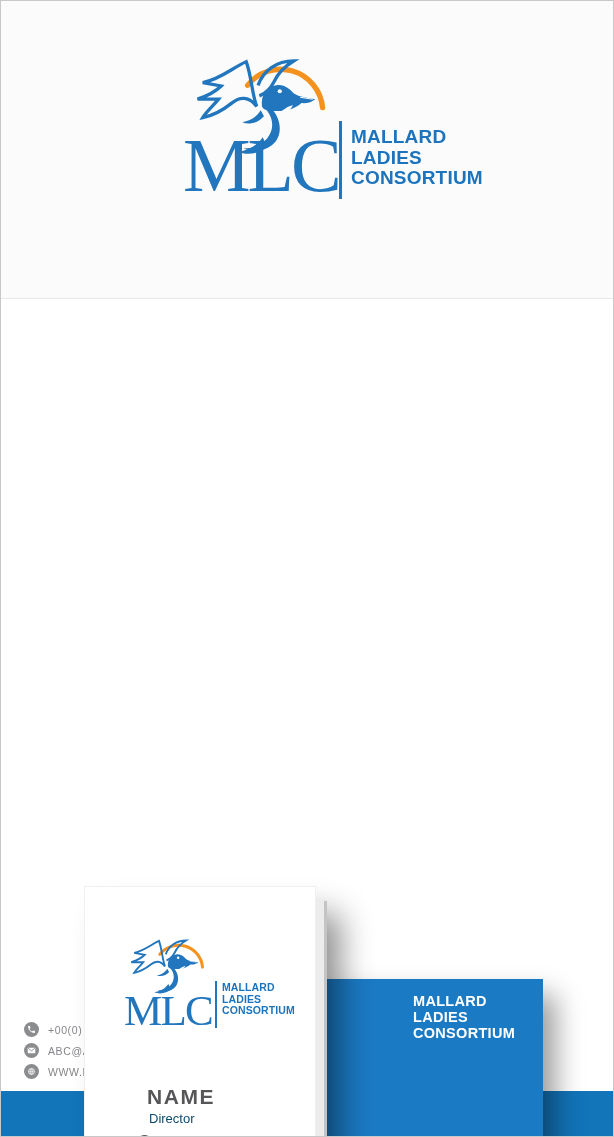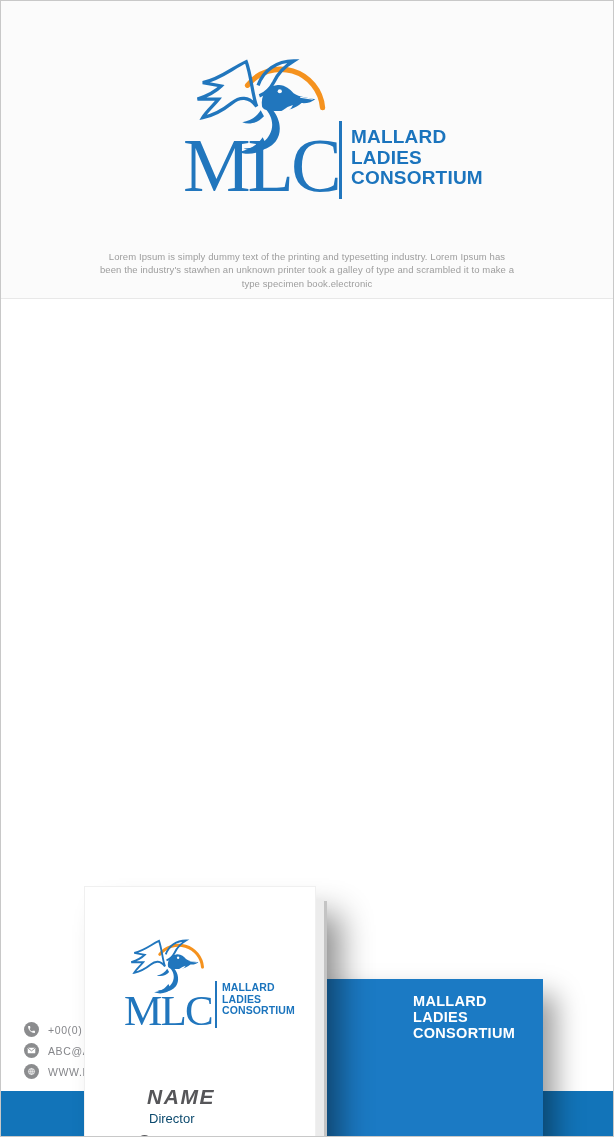--- a/index.html
+++ b/index.html
@@ -47,21 +47,21 @@
   .address-text{font-size:10.5px;line-height:13.5px;color:#77787a;letter-spacing:.2px;white-space:nowrap;}
   .addr-main{left:478px;top:322px;}
 
   
   .card-front{position:absolute;left:83px;top:495px;width:232px;height:393px;background:#ffffff;
               border:1px solid #f0f0f0;box-sizing:border-box;z-index:3;
               box-shadow:10px 12px 0 -2px #ececec,12px 14px 0 -1px #c4c4c4,24px 28px 30px rgba(0,0,0,.45);}
   .card-back{position:absolute;left:308px;top:588px;width:234px;height:385px;background:#1b7ac4;
              z-index:2;overflow:hidden;box-shadow:12px 16px 26px rgba(0,0,0,.4);}
 
-  .cf-name{position:absolute;left:62px;top:198px;font-size:21px;font-weight:bold;color:#565659;letter-spacing:1.6px;font-style:italic;}
+  .cf-name{position:absolute;left:62px;top:198px;font-size:21px;font-weight:bold;color:#565659;letter-spacing:1.6px;}
   .cf-title{position:absolute;left:64px;top:224px;font-size:13px;color:#0c4a6e;}
 
   .contact-row{position:absolute;display:flex;align-items:center;gap:9px;}
   .cic{width:15px;height:15px;border-radius:50%;display:flex;align-items:center;justify-content:center;flex:0 0 auto;}
   .cic svg{width:9px;height:9px;display:block;}
   .cic-dark{background:#57585b;--icbg:#57585b;}
   .cic-gray{background:#8b8c8e;--icbg:#8b8c8e;}
   .contact-row .ctext{font-size:10.5px;color:#6d6d70;letter-spacing:.7px;white-space:nowrap;}
   .cf-row1{left:52px;top:248px;}
 
@@ -131,21 +131,20 @@
           <use href="#sym-duck"></use>
         </svg>
       <div class="monogram">MLC</div>
       <div class="lg-divider"></div>
       <div class="wordmark">
         <div>MALLARD</div>
         <div>LADIES</div>
         <div>CONSORTIUM</div>
       </div>
     </div>
-    <div class="intro-text">Lorem Ipsum is simply dummy text of the printing and typesetting industry. Lorem Ipsum has been the industry's stawhen an unknown printer took a galley of type and scrambled it to make a type specimen book.electronic</div>
   </div>
 
   <div class="contact-strip">
     <div class="address-row addr-main">
       <svg class="pin" width="15" height="19" viewBox="0 0 24 24" style="color:#6d6e71">
           <use href="#sym-pin"></use>
         </svg>
       <div class="address-text">
         <div>P O Box 00 .adress</div>
         <div>and 00demoadress</div>

